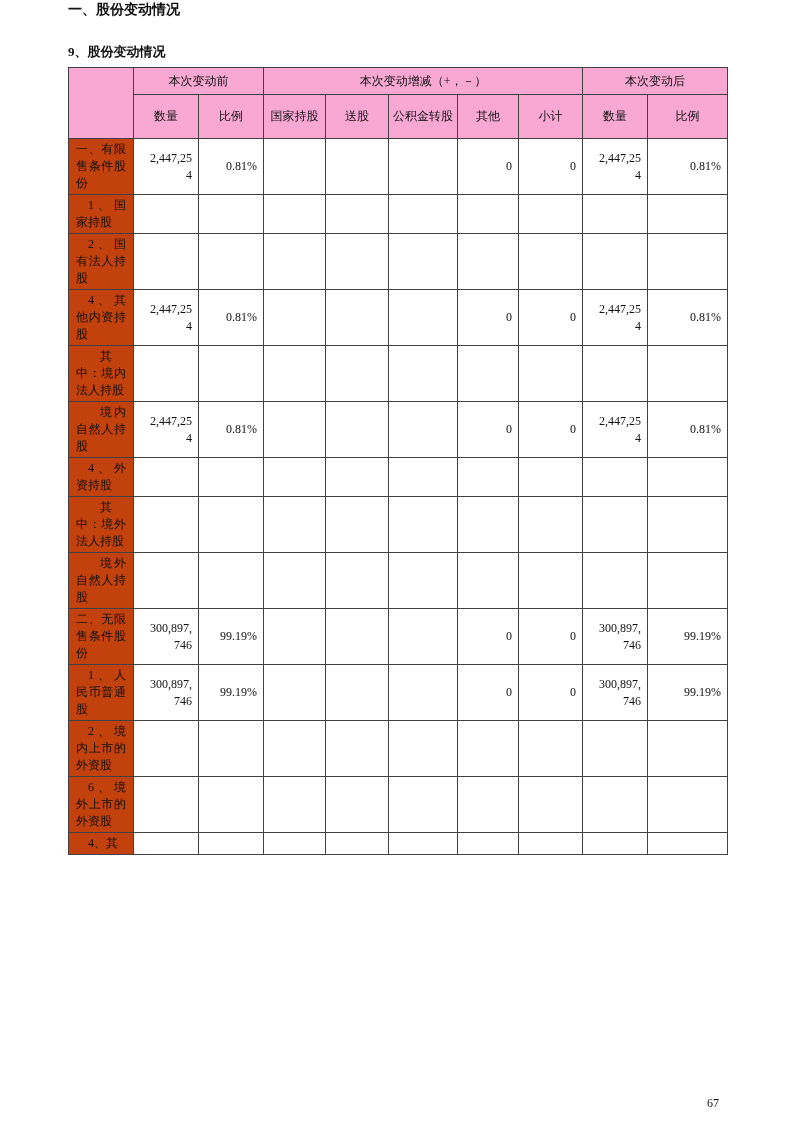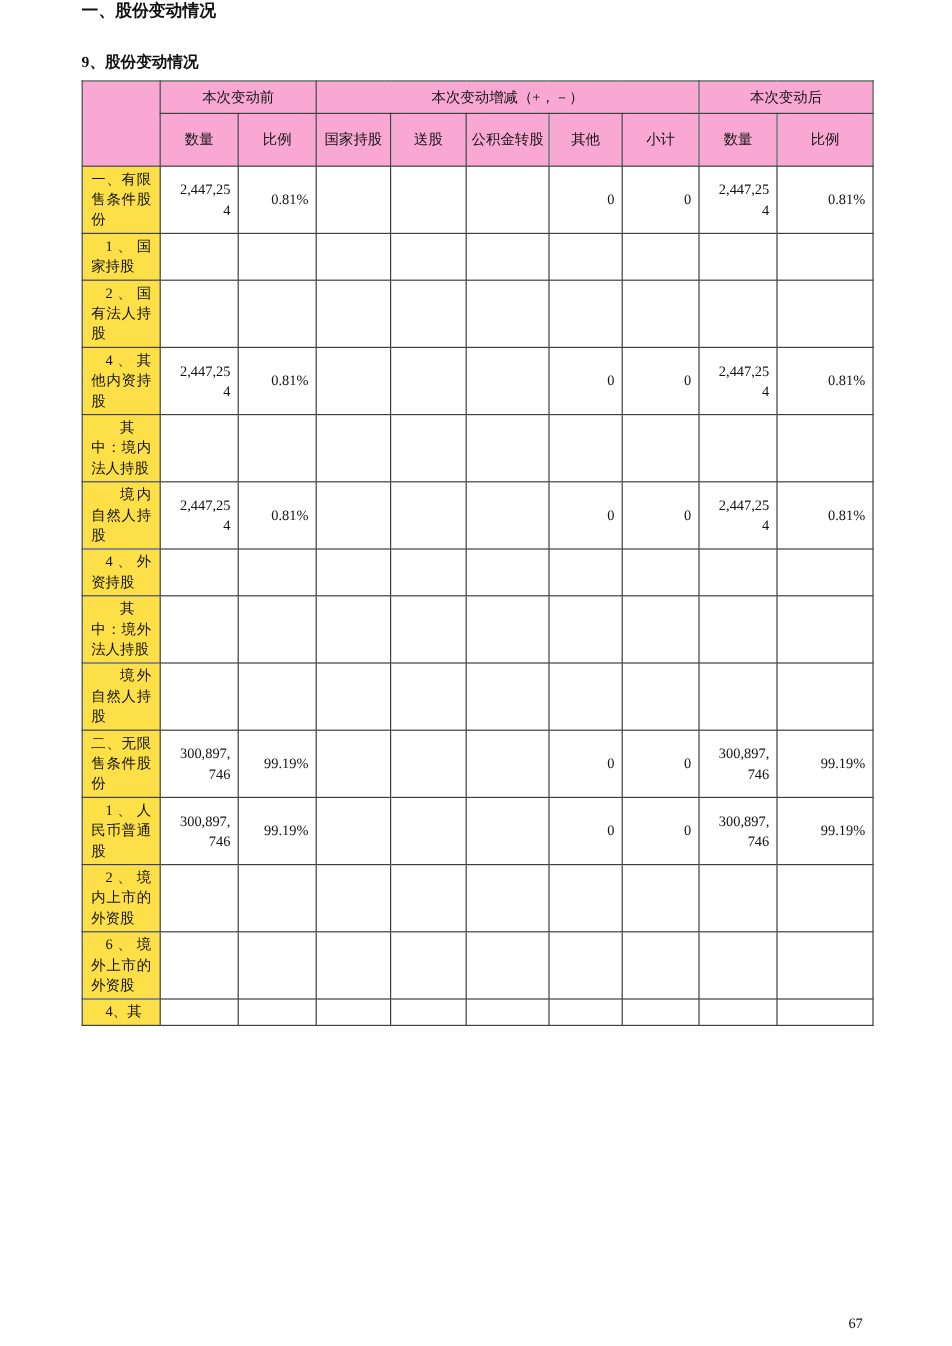--- a/index.html
+++ b/index.html
@@ -70,21 +70,21 @@
     overflow: hidden;
   }
   table.share-table thead th {
     background: #f9a8d4;
     text-align: center;
     padding: 2px 3px;
   }
   table.share-table thead tr.group-row th { height: 27px; }
   table.share-table thead tr.col-row th { height: 44px; }
   td.lbl {
-    background: #fde047;
+    background: #c2410c;
     text-align: justify;
     padding: 2px 7px;
     word-break: break-all;
   }
   td[data-indent="1"] { text-indent: 1em; }
   td[data-indent="2"] { text-indent: 2em; }
   td.num {
     background: #ffffff;
     text-align: right;
     padding: 2px 6px 2px 13px;

